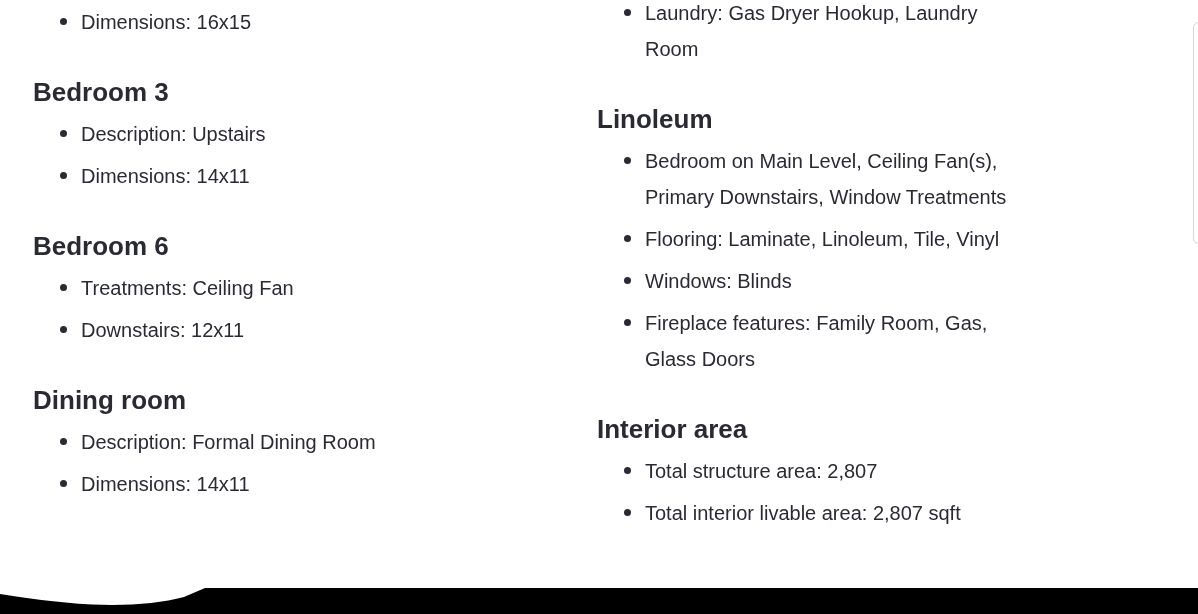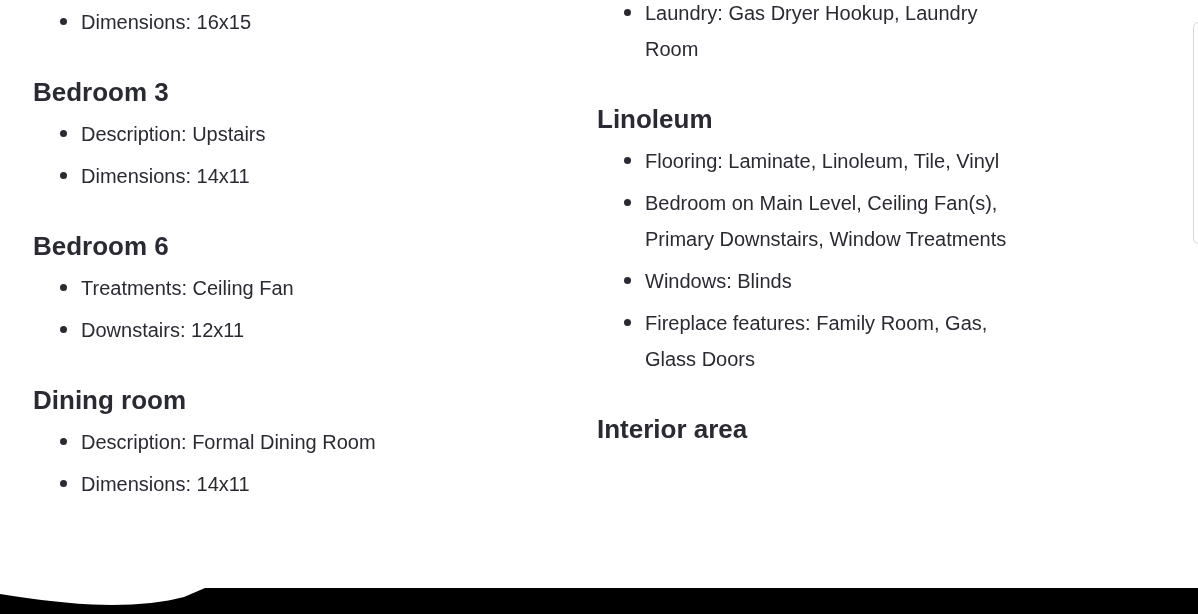--- a/index.html
+++ b/index.html
@@ -93,27 +93,31 @@
     </ul>
   </div>
 
   <div class="col col-right">
     <ul class="fact-list">
       <li>Laundry: Gas Dryer Hookup, Laundry Room</li>
     </ul>
 
     <h3 class="sec-heading">Linoleum</h3>
     <ul class="fact-list">
+      <li>Bedroom on Main Level, Ceiling Fan(s), Primary Downstairs, Window Treatments</li>
       <li>Flooring: Laminate, Linoleum, Tile, Vinyl</li>
-      <li>Bedroom on Main Level, Ceiling Fan(s), Primary Downstairs, Window Treatments</li>
       <li>Windows: Blinds</li>
       <li>Fireplace features: Family Room, Gas, Glass Doors</li>
     </ul>
 
     <h3 class="sec-heading">Interior area</h3>
+    <ul class="fact-list">
+      <li>Total structure area: 2,807</li>
+      <li>Total interior livable area: 2,807 sqft</li>
+    </ul>
   </div>
 
   <svg class="bottom-strip" viewBox="0 0 1198 26" preserveAspectRatio="none" aria-hidden="true">
     <path d="M0,6 C25,10 55,14.5 92,16.5 C128,18 160,15.5 184,9 L205,0 L1198,0 L1198,26 L0,26 Z" fill="#000000"></path>
   </svg>
 
   <div class="edge-pill"></div>
 
 </div>
 

